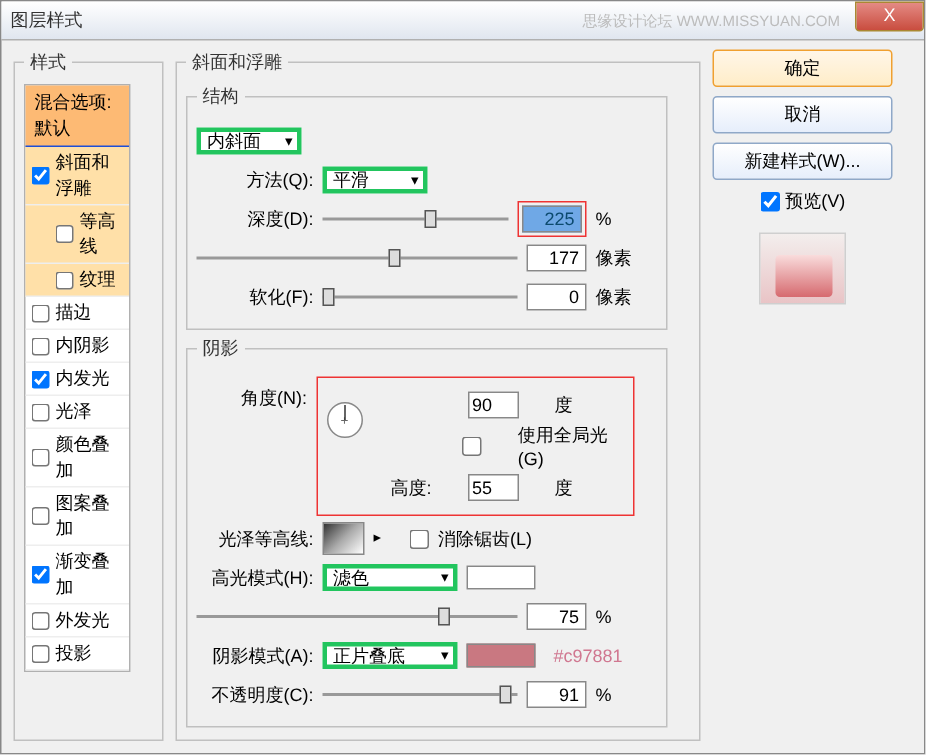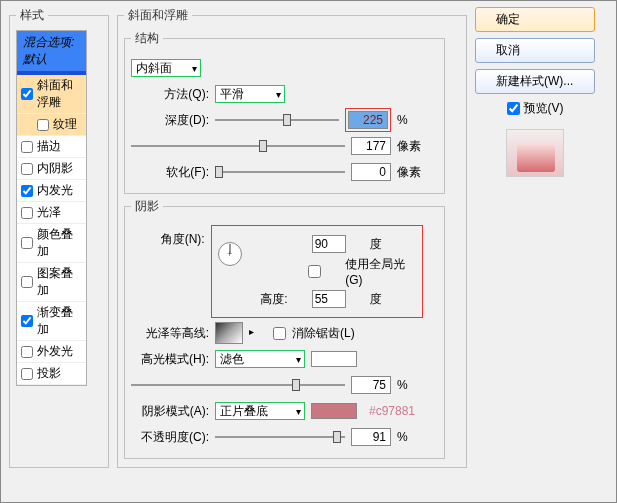--- a/index.html
+++ b/index.html
@@ -10,70 +10,79 @@
 .titlebar .watermark { position: absolute; right: 56px; color: #bcbcbc; font-size: 10px; }
 .titlebar .close-btn { position: absolute; right: 0; top: 0; width: 46px; height: 20px; background: linear-gradient(#e48a84, #c94d3f); color: #fff; text-align: center; border: 1px solid #a83; cursor: pointer; line-height: 16px; border-radius: 0 0 3px 3px; }
 .content { display: flex; height: calc(100% - 26px); padding: 6px 8px 8px 8px; gap: 8px; }
 .left-col { width: 100px; }
 .mid-col { width: 350px; display: flex; flex-direction: column; gap: 6px; }
 .right-col { width: 120px; display: flex; flex-direction: column; gap: 6px; align-items: stretch; }
 fieldset { border: 1px solid #c0c0c0; padding: 6px 21px 6px 6px; }
 legend { padding: 0 4px; color: #333; }
 .left-col fieldset { height: 100%; }
 .style-list { border: 1px solid #b0b0b0; background: #fff; }
-.style-list .hdr { padding: 3px 6px; border-bottom: 4px solid #1d4ed8; background: #3b82f6; font-style: italic; }
+.style-list .hdr { padding: 3px 6px; border-bottom: 1px solid #1d4ed8; background: #fdba74; }
 .style-item { display: flex; align-items: center; gap: 4px; padding: 2px 4px; border-bottom: 1px solid #eee; }
 .style-item.selected { background: #ffe0a8; }
 .style-item.sub { padding-left: 20px; }
 .style-item input[type=checkbox] { width: 12px; height: 12px; }
 .row { display: flex; align-items: center; gap: 6px; margin: 4px 0; height: 22px; }
 .row .lbl { width: 78px; text-align: right; }
 .row .val { width: 40px; border: 1px solid #888; padding: 1px 4px; background: #fff; text-align: right; height: 18px; }
-.row .val.hl { background: #6fa8e6; color: #7f1d1d; }
+.row .val.hl { background: #6fa8e6; color: #0c4a6e; }
 .row .unit { width: 26px; }
 .slider { flex: 1; height: 16px; position: relative; }
 .slider .track { position: absolute; left: 0; right: 0; top: 7px; height: 2px; background: #999; }
 .slider .thumb { position: absolute; top: 2px; width: 8px; height: 12px; background: #ddd; border: 1px solid #555; }
-select, .select { border: 1px solid #22c55e; background: #fff; padding: 0 16px 0 4px; height: 18px; position: relative; display: inline-flex; align-items: center; min-width: 70px; }
+select, .select { border: 3px solid #22c55e; background: #fff; padding: 0 16px 0 4px; height: 18px; position: relative; display: inline-flex; align-items: center; min-width: 70px; }
 .select::after { content: "▾"; position: absolute; right: 3px; font-size: 10px; }
 .radio-row input { margin-right: 3px; }
 .radio-row label { margin-right: 14px; }
 .redbox { border: 1px solid #e33; }
 .angle-box { border: 1px solid #e33; padding: 6px 6px 6px 36px; position: relative; display: inline-block; min-width: 190px; }
 .angle-dial { position: absolute; left: 6px; top: 16px; width: 24px; height: 24px; border: 1px solid #888; border-radius: 50%; background: #fff; }
 .angle-dial::after { content: ""; position: absolute; left: 50%; top: 50%; width: 1px; height: 10px; background: #333; transform-origin: top; transform: translate(-50%, -100%); }
 .angle-dial::before { content: "+"; position: absolute; left: 50%; top: 50%; transform: translate(-50%, -50%); font-size: 9px; color: #666; }
 .angle-line { display: flex; align-items: center; gap: 24px; margin: 3px 0; }
 .angle-line .al { width: 40px; text-align: right; }
 .angle-line .av { width: 34px; border: 1px solid #888; padding: 1px 2px; background: #fff; height: 18px; }
 .contour-sw { width: 28px; height: 22px; border: 1px solid #888; background: linear-gradient(135deg, #333 0%, #aaa 50%, #fff 100%); display: inline-block; position: relative; }
 .contour-sw::after { content: "▸"; position: absolute; right: -12px; top: 3px; font-size: 10px; }
 .color-sw { width: 46px; height: 16px; border: 1px solid #888; display: inline-block; }
-.btn { border: 1px solid #8fa8c8; background: linear-gradient(#fff, #e6eefb); padding: 3px 20px; cursor: pointer; border-radius: 3px; }
+.btn { border: 1px solid #8fa8c8; background: linear-gradient(#fff, #e6eefb); padding: 3px 20px; text-align: center; cursor: pointer; border-radius: 3px; }
 .btn.ok { border-color: #f0a030; background: linear-gradient(#fff6e8, #ffedc8); }
 .preview-row { display: flex; align-items: center; gap: 4px; justify-content: center; }
 .preview-sw { width: 58px; height: 48px; background: linear-gradient(#f3eeed, #e9c4c6); border: 1px solid #cfcfcf; margin: 6px auto 0; position: relative; }
 .preview-sw::after { content: ""; position: absolute; left: 10px; top: 14px; width: 38px; height: 28px; background: linear-gradient(#f9dcdc, #d66a6f); border-radius: 3px; }
 .colorlabel { color: #d07790; margin-left: 6px; }
 </style>
 </head>
 <body>
 
 <div class="window">
+  <div class="titlebar">
+    <span class="title">图层样式</span>
+    <span class="watermark">思缘设计论坛  WWW.MISSYUAN.COM</span>
+    <div class="close-btn"><span>X</span></div>
+  </div>
   <div class="content">
 
     <div class="left-col">
       <fieldset>
         <legend>样式</legend>
         <div class="style-list">
           <div class="hdr">混合选项:默认</div>
           <div id="style-items">
               <div class="style-item selected">
                 <input type="checkbox" checked="" style="">
                 <span>斜面和浮雕</span>
+              </div>
+              <div class="style-item sub selected">
+                <input type="checkbox" style="">
+                <span>等高线</span>
               </div>
               <div class="style-item sub selected">
                 <input type="checkbox" style="">
                 <span>纹理</span>
               </div>
               <div class="style-item">
                 <input type="checkbox" style="">
                 <span>描边</span>
               </div>
               <div class="style-item">

